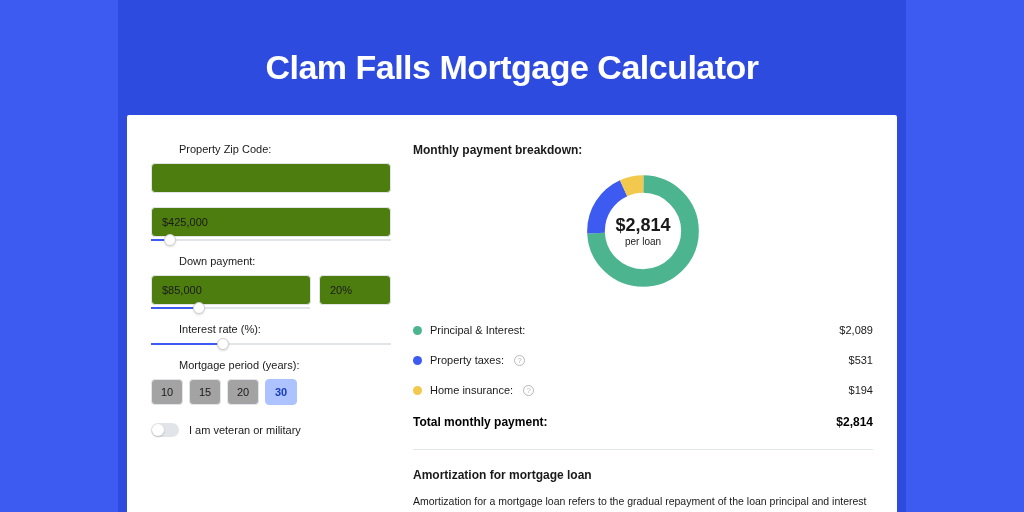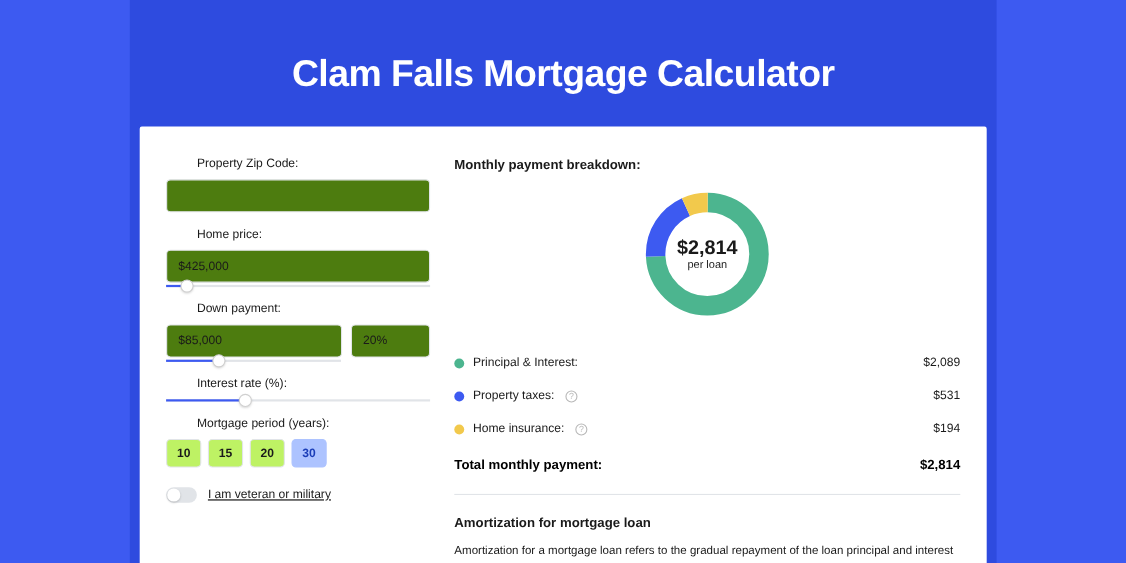--- a/index.html
+++ b/index.html
@@ -81,42 +81,40 @@
     box-shadow: 0 1px 2px rgba(0,0,0,0.15);
   }
   .dp-row { display: flex; gap: 8px; }
   .dp-row .text-input:first-child { flex: 1; }
   .dp-row .text-input:last-child { width: 72px; flex: 0 0 72px; }
   .period-row { display: flex; gap: 6px; }
   .period-btn {
     width: 32px;
     height: 26px;
     border: 1px solid #e1e4e8;
-    background: #bef264;
+    background: #a3a3a3;
     border-radius: 4px;
     font-size: 11px;
     color: #1a1a1a;
     display: flex;
     align-items: center;
     justify-content: center;
     cursor: pointer;
-    font-weight: bold;
   }
   .period-btn.active {
     background: #adc3ff;
     border-color: #adc3ff;
     color: #1a3db8;
     font-weight: 600;
   }
   .toggle-row {
     display: flex;
     align-items: center;
     gap: 10px;
     margin-top: 18px;
-    text-decoration: underline;
   }
   .toggle {
     width: 28px;
     height: 14px;
     background: #e1e4e8;
     border-radius: 7px;
     position: relative;
   }
   .toggle-knob {
     width: 12px;
@@ -205,21 +203,20 @@
   <div class="card">
 
     <div class="left-col">
 
       <div class="field-block">
         <span class="label">Property Zip Code:</span>
         <input class="text-input" type="text" value="" style="">
       </div>
 
       <div class="field-block">
-        <span class="label">Home price:</span>
         <input class="text-input" type="text" value="$425,000" style="">
         <div class="slider-track">
           <div class="slider-fill" style="width:8%"></div>
           <div class="slider-thumb" style="left:8%"></div>
         </div>
       </div>
 
       <div class="field-block">
         <span class="label">Down payment:</span>
         <div class="dp-row">

